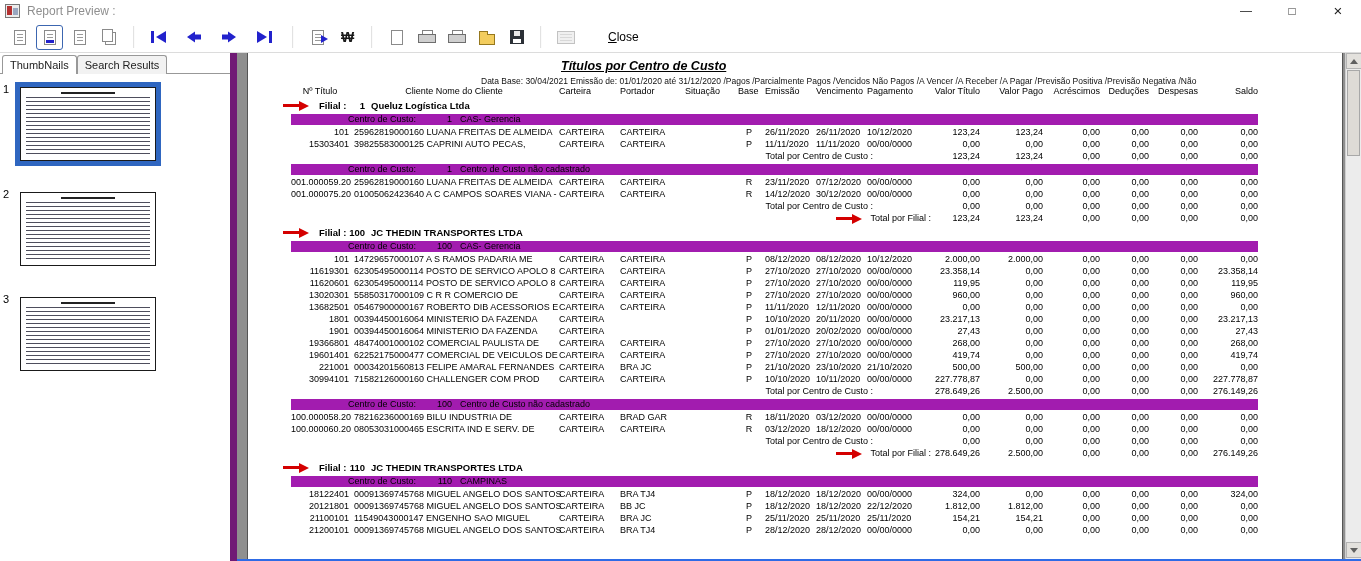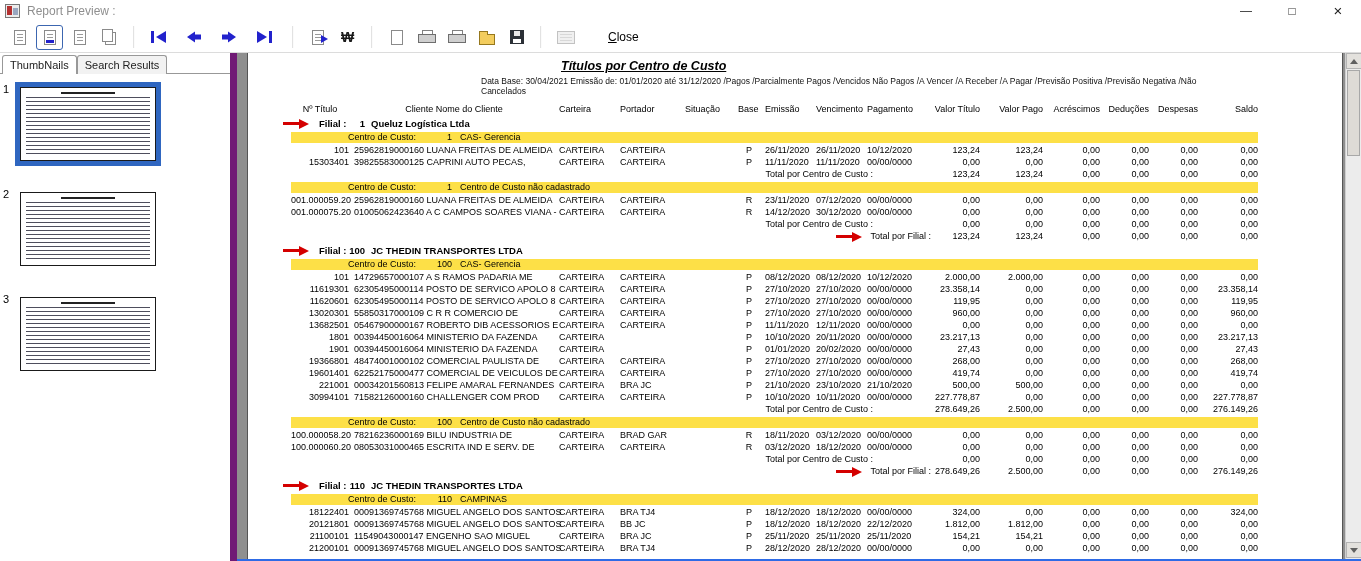--- a/index.html
+++ b/index.html
@@ -75,21 +75,21 @@
   .report-subtitle.last { margin-bottom:8px; }
   .rtable { margin-left:43px; width:967px; font-size:9px; color:#000; }
   .trow { display:grid; grid-template-columns:58px 200px 56px 60px 48px 22px 46px 46px 46px 62px 58px 52px 44px 44px 55px; column-gap:5px; }
   .cell { height:11px; line-height:11px; white-space:nowrap; }
   .header-row { margin-bottom:1px; }
   .data-row { margin-bottom:1px; }
   .c1,.c10,.c11,.c12,.c13,.c14,.c15 { text-align:right; }
   .c6 { text-align:center; }
   .header-row .c1,.header-row .c2 { text-align:center; }
   .header-row .c6 { text-align:left; }
-  .centro-bar { margin:2px 0; height:11px; line-height:11px; background:#fde047; display:flex; }
+  .centro-bar { margin:2px 0; height:11px; line-height:11px; background:#a21caf; display:flex; }
   .clabel { margin-left:57px; }
   .cnum { width:36px; text-align:right; }
   .cname { margin-left:8px; }
   .filial-row { position:relative; margin:3px 0 2px; height:12px; line-height:12px; font-weight:bold; font-size:9.5px; display:flex; padding-left:28px; }
   .flabel { width:30px; }
   .fnum { width:16px; text-align:right; }
   .fname { margin-left:6px; }
   .arrow { position:relative; width:26px; height:9px; display:inline-block; flex:0 0 auto; }
   .arrow::before { content:""; position:absolute; left:0; top:3px; width:16px; height:3px; background:#d40000; }
   .arrow::after  { content:""; position:absolute; left:16px; top:-0.5px; border-left:10px solid #d40000; border-top:5px solid transparent; border-bottom:5px solid transparent; }
@@ -211,21 +211,20 @@
           </div>
         </div>
       </div>
     </div>
 </div>
 
 <div class="main">
   <div class="page">
     <div class="report-title">Títulos por Centro de Custo</div>
     <div class="report-subtitle">Data Base: 30/04/2021 Emissão de: 01/01/2020 até 31/12/2020 /Pagos /Parcialmente Pagos /Vencidos Não Pagos /A Vencer /A Receber /A Pagar /Previsão Positiva /Previsão Negativa /Não</div>
-    <div class="report-subtitle last">Cancelados</div>
     <div class="rtable">
         <div class="trow header-row">
           <div class="cell c1 hcell">Nº Título</div>
           <div class="cell c2 hcell">Cliente Nome do Cliente</div>
           <div class="cell c3 hcell">Carteira</div>
           <div class="cell c4 hcell">Portador</div>
           <div class="cell c5 hcell">Situação</div>
           <div class="cell c6 hcell">Base</div>
           <div class="cell c7 hcell">Emissão</div>
           <div class="cell c8 hcell">Vencimento</div>

